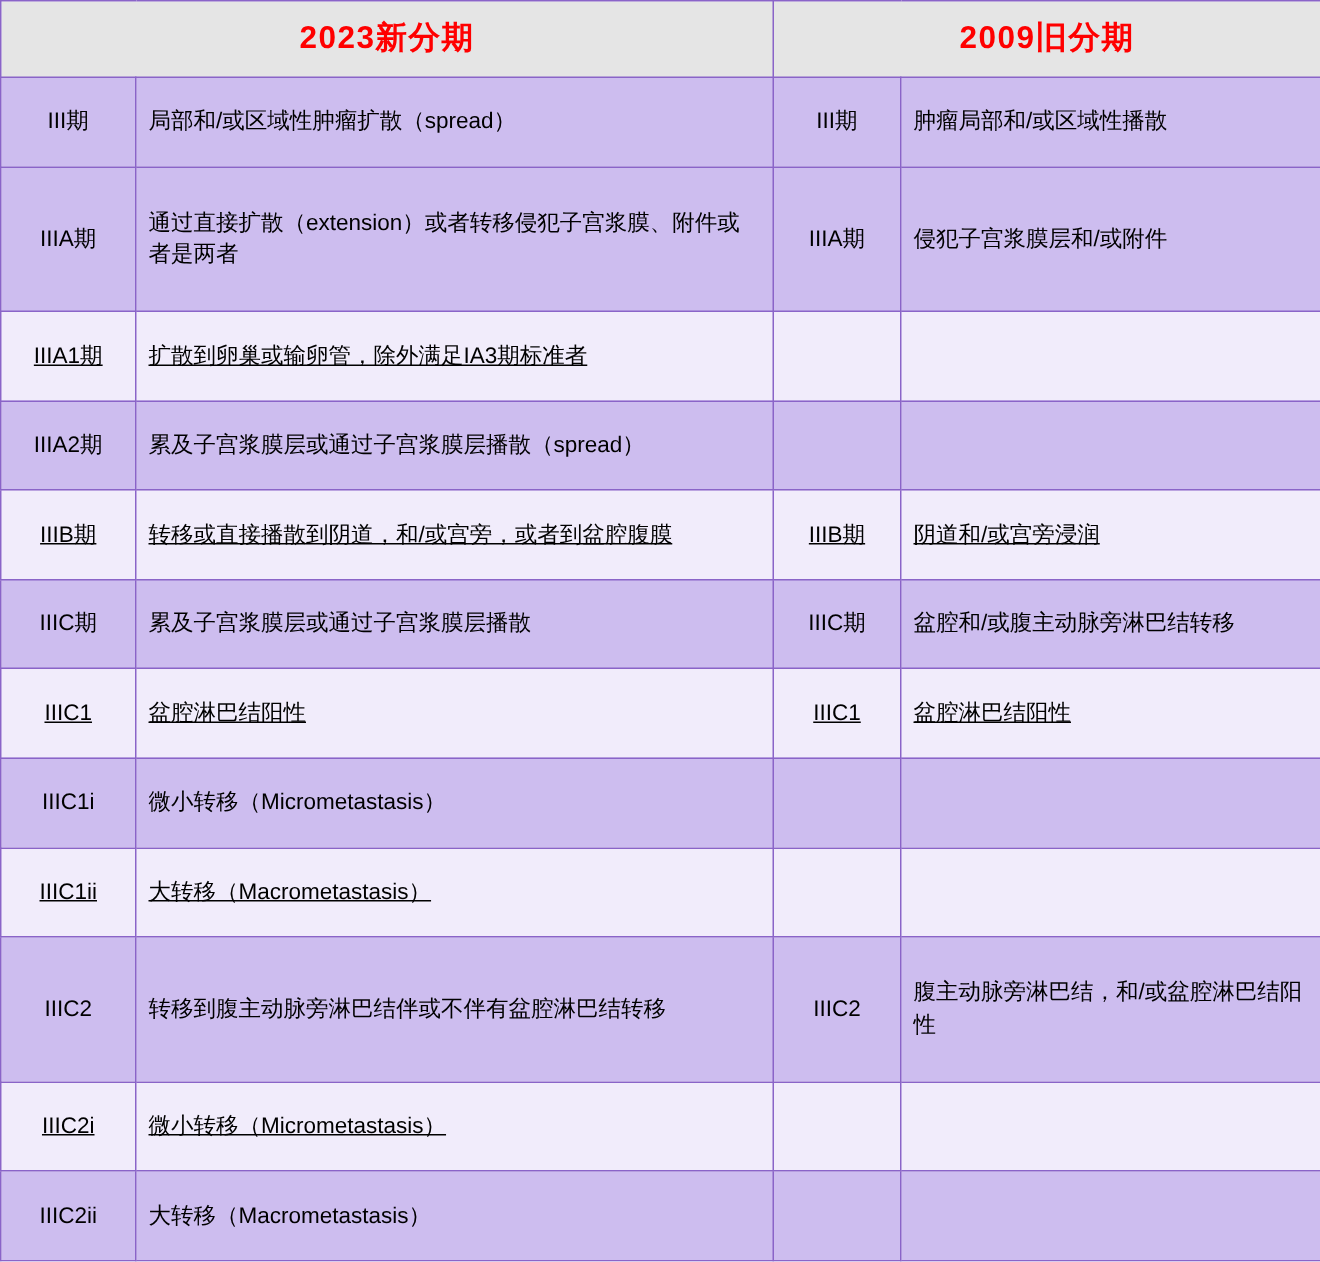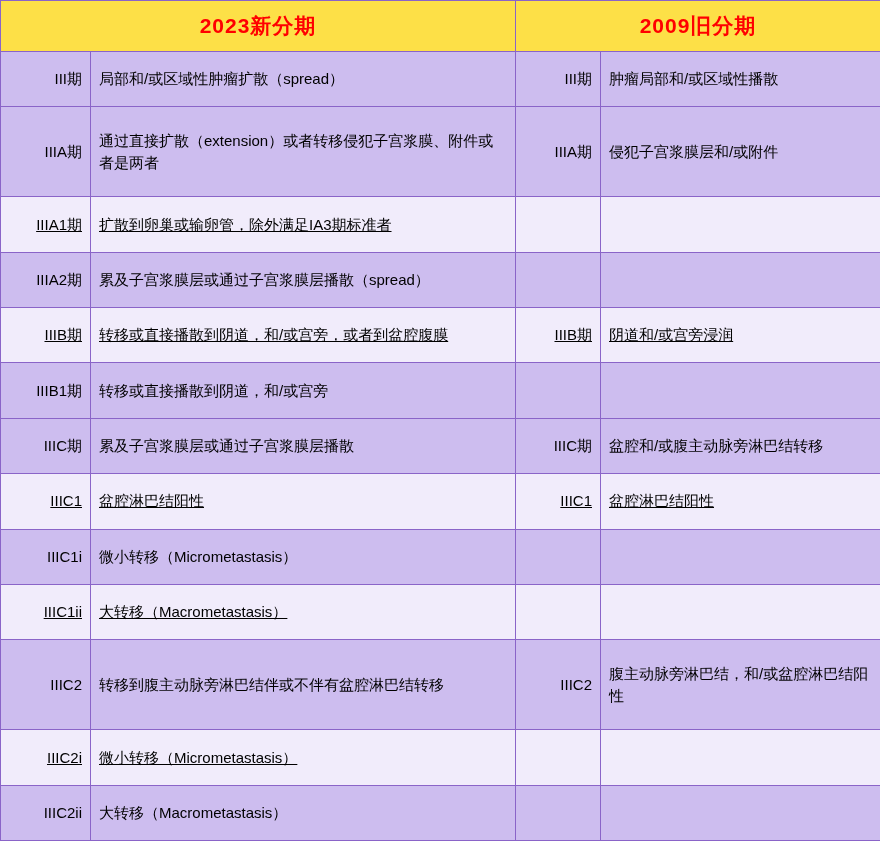--- a/index.html
+++ b/index.html
@@ -28,32 +28,32 @@
   table.staging-table td {
     border: 1px solid #8a64c8;
     padding: 6px 8px;
     vertical-align: middle;
     font-size: 15px;
     line-height: 1.45;
     color: #000000;
   }
   
   tr.header-row th {
-    background: #fde047;
+    background: #e5e5e5;
     text-align: center;
     color: #ff0000;
     font-size: 21px;
     font-weight: bold;
     letter-spacing: 1px;
     padding: 8px 6px;
     height: 34px;
   }
   
   td.stage-cell {
-    text-align: right;
+    text-align: center;
     white-space: nowrap;
   }
   td.desc-cell {
     text-align: left;
   }
 
   
   td.bg-dark  { background: #cdbdef; }
   td.bg-light { background: #f1ecfb; text-decoration: underline; }
 </style>
@@ -98,26 +98,20 @@
         <td class="stage-cell bg-dark"></td>
         <td class="desc-cell bg-dark"></td>
       </tr>
       <tr>
         <td class="stage-cell bg-light">IIIB期</td>
         <td class="desc-cell bg-light">转移或直接播散到阴道，和/或宫旁，或者到盆腔腹膜</td>
         <td class="stage-cell bg-light">IIIB期</td>
         <td class="desc-cell bg-light">阴道和/或宫旁浸润</td>
       </tr>
       <tr>
-        <td class="stage-cell bg-dark">IIIB1期</td>
-        <td class="desc-cell bg-dark">转移或直接播散到阴道，和/或宫旁</td>
-        <td class="stage-cell bg-dark"></td>
-        <td class="desc-cell bg-dark"></td>
-      </tr>
-      <tr>
         <td class="stage-cell bg-dark">IIIC期</td>
         <td class="desc-cell bg-dark">累及子宫浆膜层或通过子宫浆膜层播散</td>
         <td class="stage-cell bg-dark">IIIC期</td>
         <td class="desc-cell bg-dark">盆腔和/或腹主动脉旁淋巴结转移</td>
       </tr>
       <tr>
         <td class="stage-cell bg-light">IIIC1</td>
         <td class="desc-cell bg-light">盆腔淋巴结阳性</td>
         <td class="stage-cell bg-light">IIIC1</td>
         <td class="desc-cell bg-light">盆腔淋巴结阳性</td>

